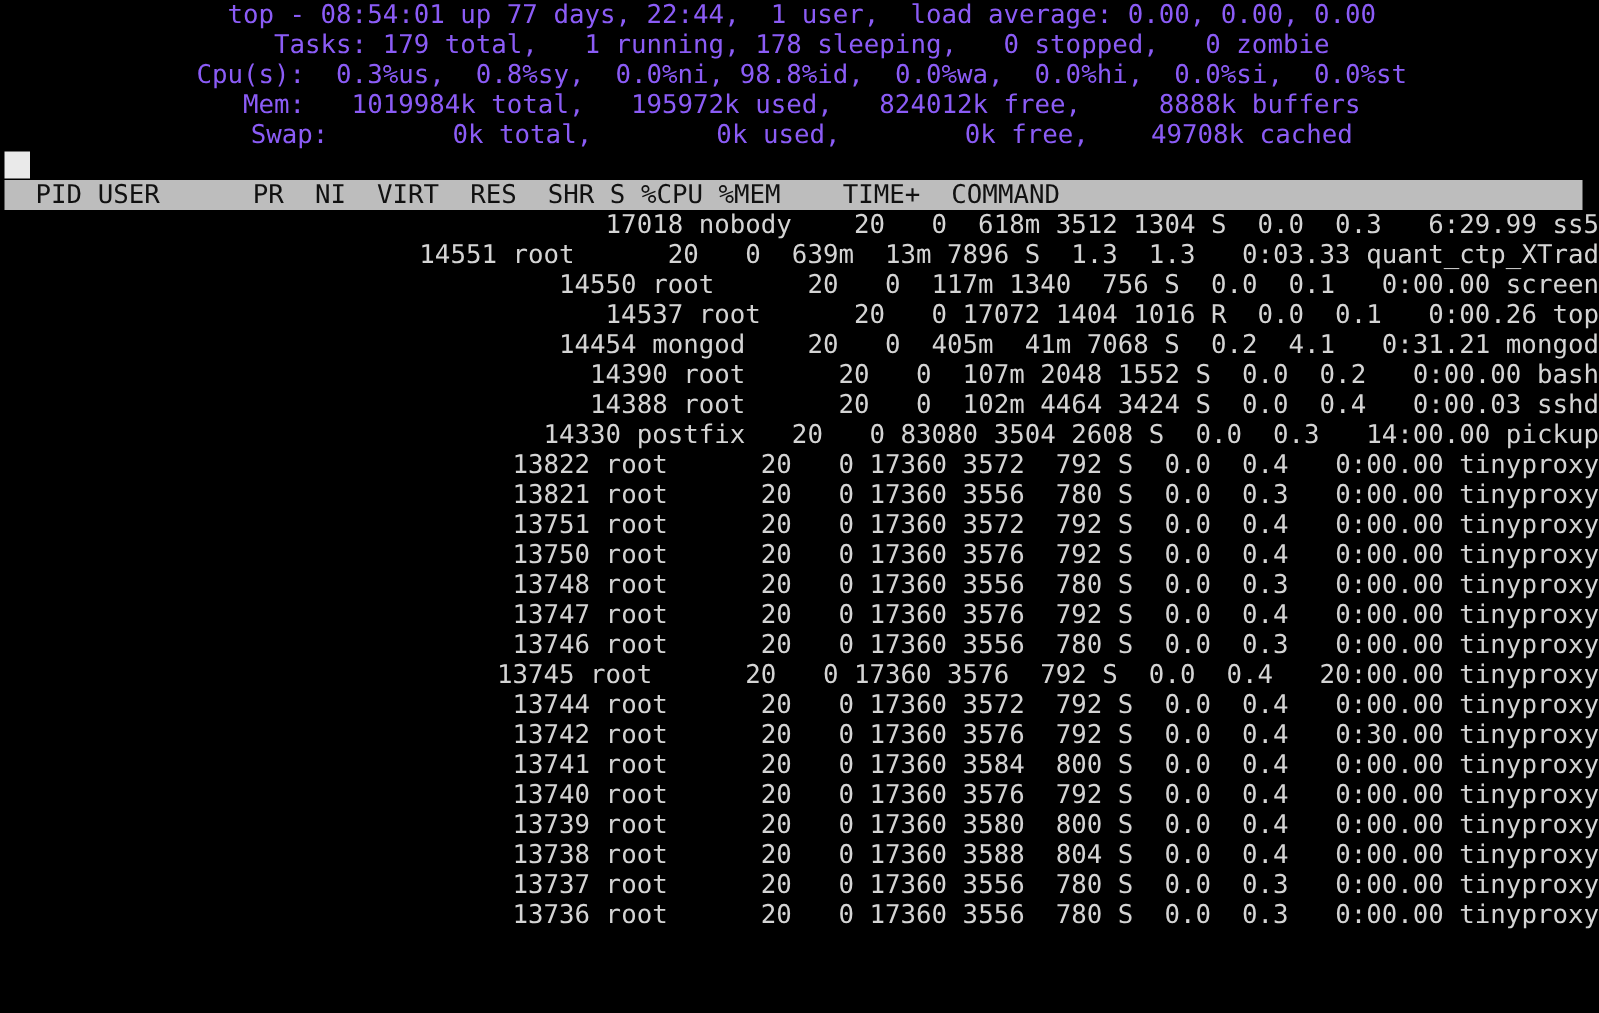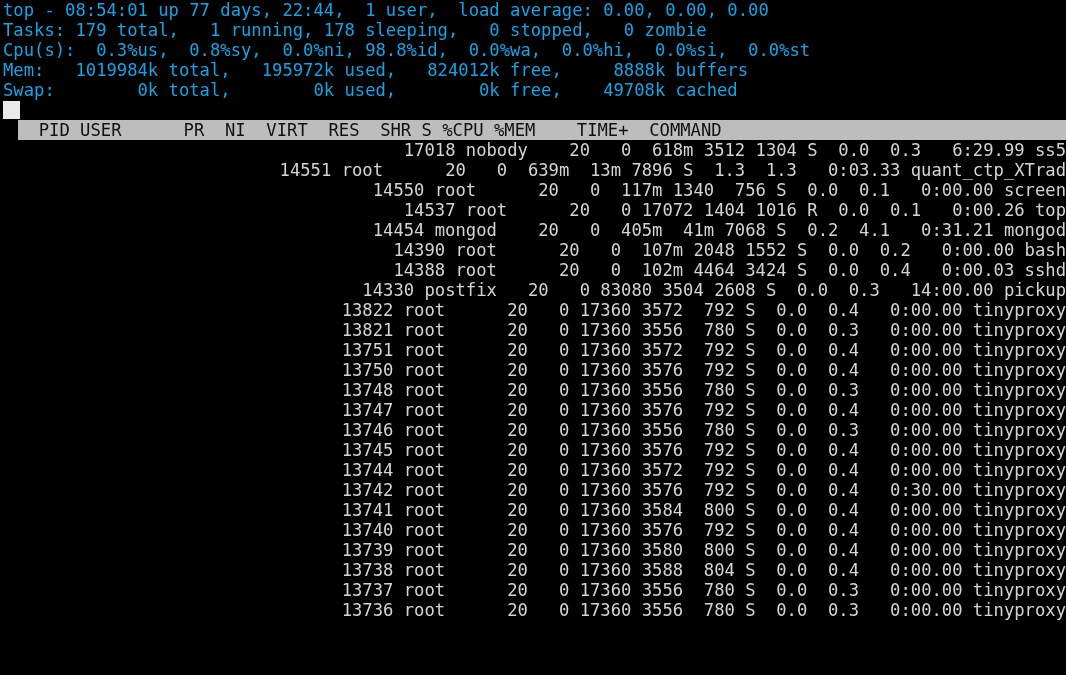--- a/index.html
+++ b/index.html
@@ -20,38 +20,39 @@
     color: #d4d4d4;
     -webkit-font-smoothing: none;
   }
   .summary {
     padding: 0 0 0 3px;
   }
   .sum-line {
     height: 20px;
     line-height: 20px;
     white-space: pre;
-    color: #0ea5e9;
+    color: #8b5cf6;
+    text-align: center;
   }
   .cursor-line {
     height: 20px;
     line-height: 20px;
     position: relative;
     white-space: pre;
   }
   .cursor-block {
     position: absolute;
     left: 0px;
     top: 1px;
     width: 17px;
     height: 18px;
     background: #eaeaea;
   }
   .proc-table {
-    padding: 0 0 0 18px;
+    padding: 0 0 0 3px;
   }
   .col-head {
     height: 20px;
     line-height: 20px;
     white-space: pre;
     background: #bdbdbd;
     color: #111111;
     width: 1052px;
     box-sizing: border-box;
   }
@@ -90,21 +91,21 @@
         <div class="proc-row">14390 root      20   0  107m 2048 1552 S  0.0  0.2   0:00.00 bash</div>
         <div class="proc-row">14388 root      20   0  102m 4464 3424 S  0.0  0.4   0:00.03 sshd</div>
         <div class="proc-row">14330 postfix   20   0 83080 3504 2608 S  0.0  0.3   14:00.00 pickup</div>
         <div class="proc-row">13822 root      20   0 17360 3572  792 S  0.0  0.4   0:00.00 tinyproxy</div>
         <div class="proc-row">13821 root      20   0 17360 3556  780 S  0.0  0.3   0:00.00 tinyproxy</div>
         <div class="proc-row">13751 root      20   0 17360 3572  792 S  0.0  0.4   0:00.00 tinyproxy</div>
         <div class="proc-row">13750 root      20   0 17360 3576  792 S  0.0  0.4   0:00.00 tinyproxy</div>
         <div class="proc-row">13748 root      20   0 17360 3556  780 S  0.0  0.3   0:00.00 tinyproxy</div>
         <div class="proc-row">13747 root      20   0 17360 3576  792 S  0.0  0.4   0:00.00 tinyproxy</div>
         <div class="proc-row">13746 root      20   0 17360 3556  780 S  0.0  0.3   0:00.00 tinyproxy</div>
-        <div class="proc-row">13745 root      20   0 17360 3576  792 S  0.0  0.4   0:00.00 tinyproxy</div>
+        <div class="proc-row">13745 root      20   0 17360 3576  792 S  0.0  0.4   20:00.00 tinyproxy</div>
         <div class="proc-row">13744 root      20   0 17360 3572  792 S  0.0  0.4   0:00.00 tinyproxy</div>
         <div class="proc-row">13742 root      20   0 17360 3576  792 S  0.0  0.4   0:30.00 tinyproxy</div>
         <div class="proc-row">13741 root      20   0 17360 3584  800 S  0.0  0.4   0:00.00 tinyproxy</div>
         <div class="proc-row">13740 root      20   0 17360 3576  792 S  0.0  0.4   0:00.00 tinyproxy</div>
         <div class="proc-row">13739 root      20   0 17360 3580  800 S  0.0  0.4   0:00.00 tinyproxy</div>
         <div class="proc-row">13738 root      20   0 17360 3588  804 S  0.0  0.4   0:00.00 tinyproxy</div>
         <div class="proc-row">13737 root      20   0 17360 3556  780 S  0.0  0.3   0:00.00 tinyproxy</div>
         <div class="proc-row">13736 root      20   0 17360 3556  780 S  0.0  0.3   0:00.00 tinyproxy</div>
       </div>
   </div>

